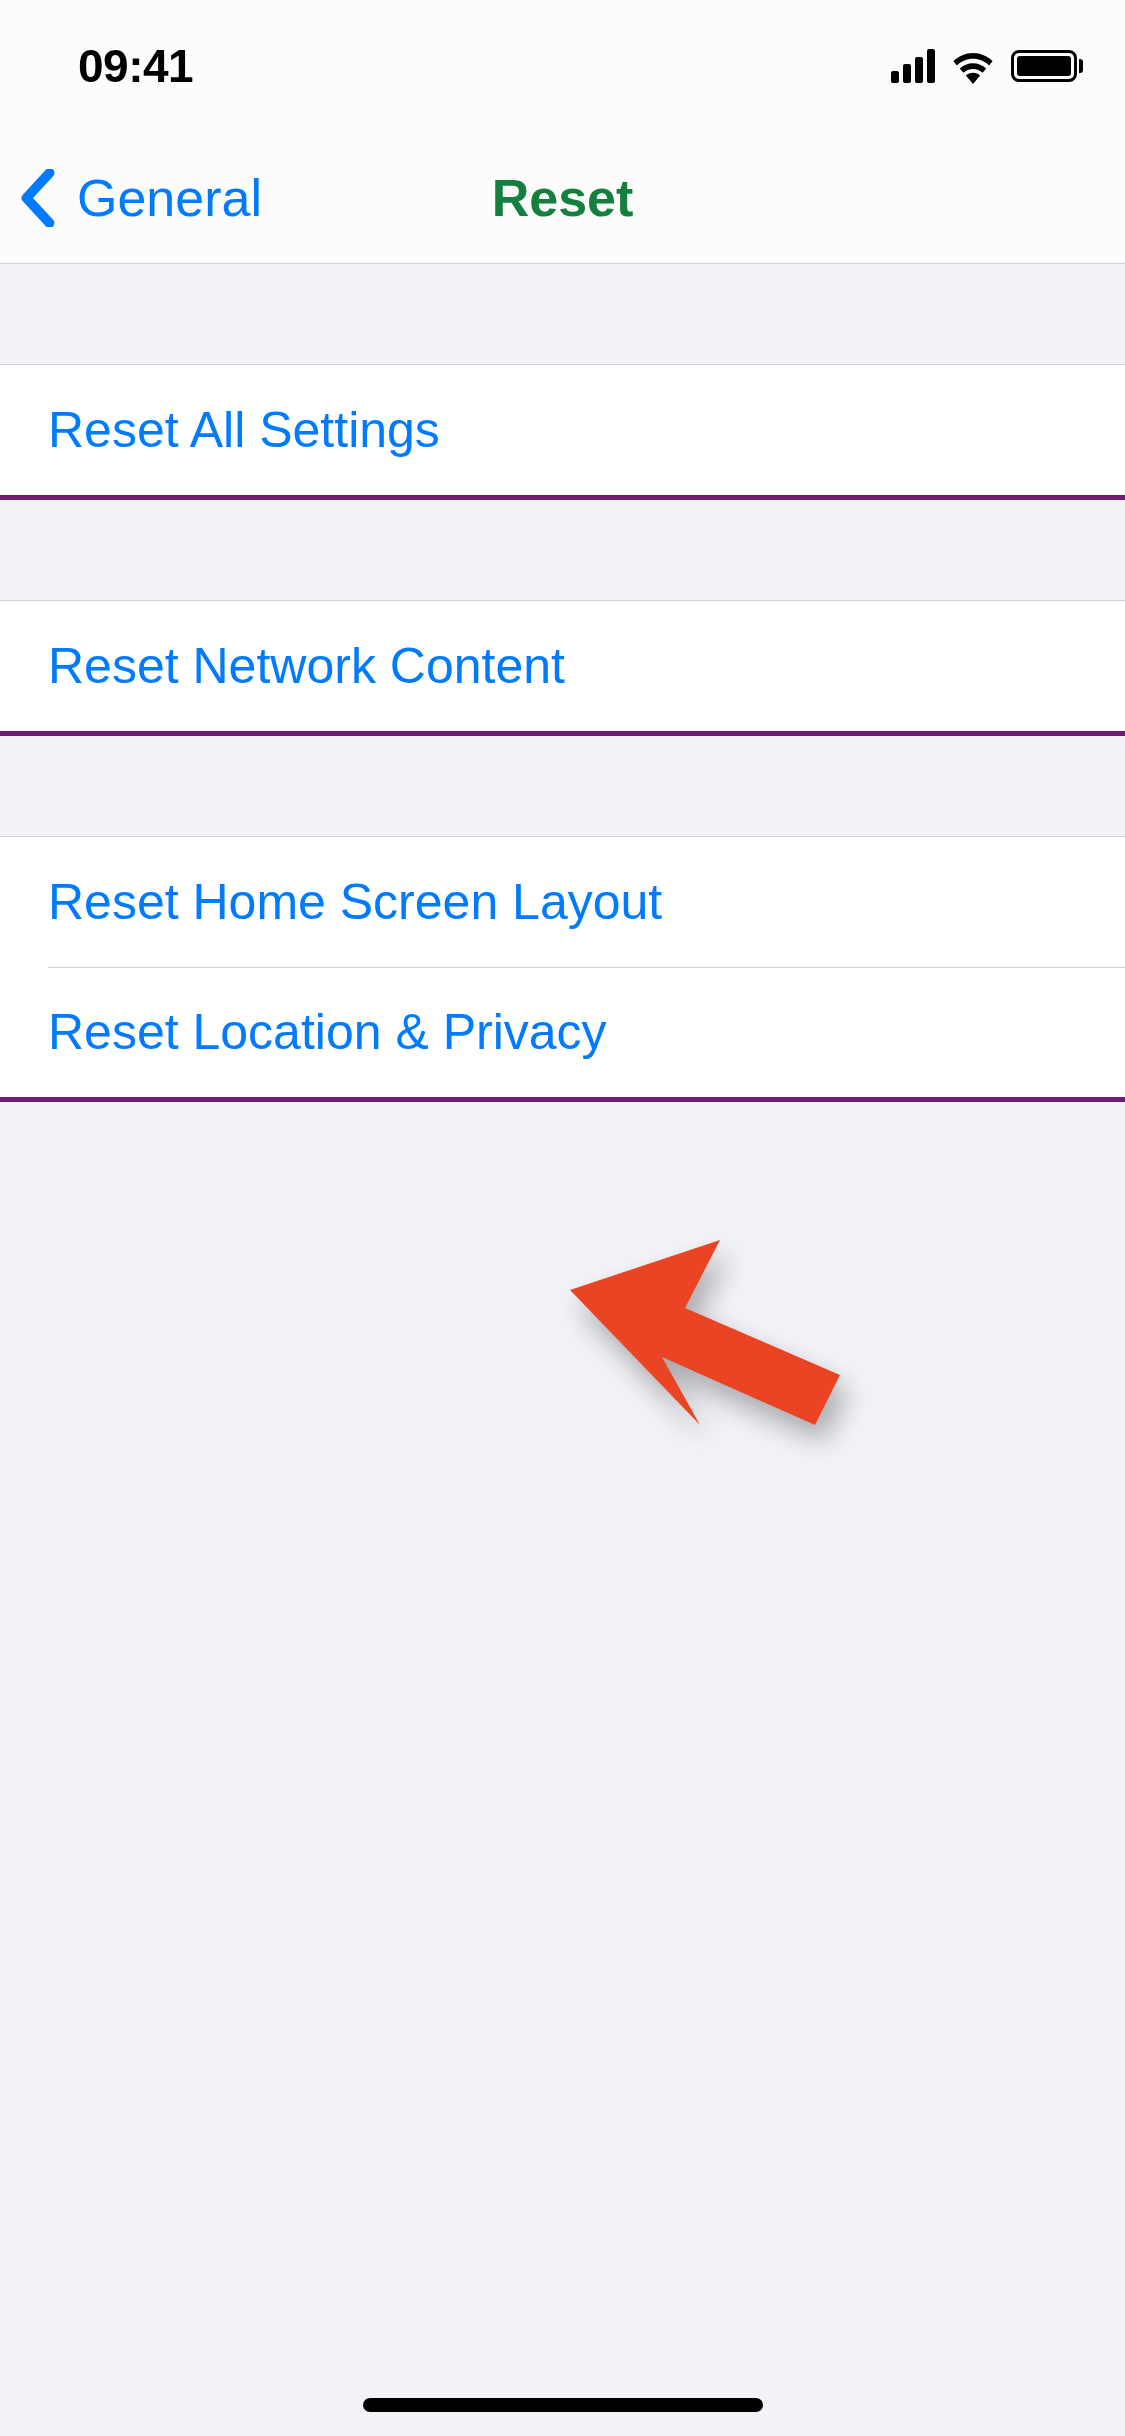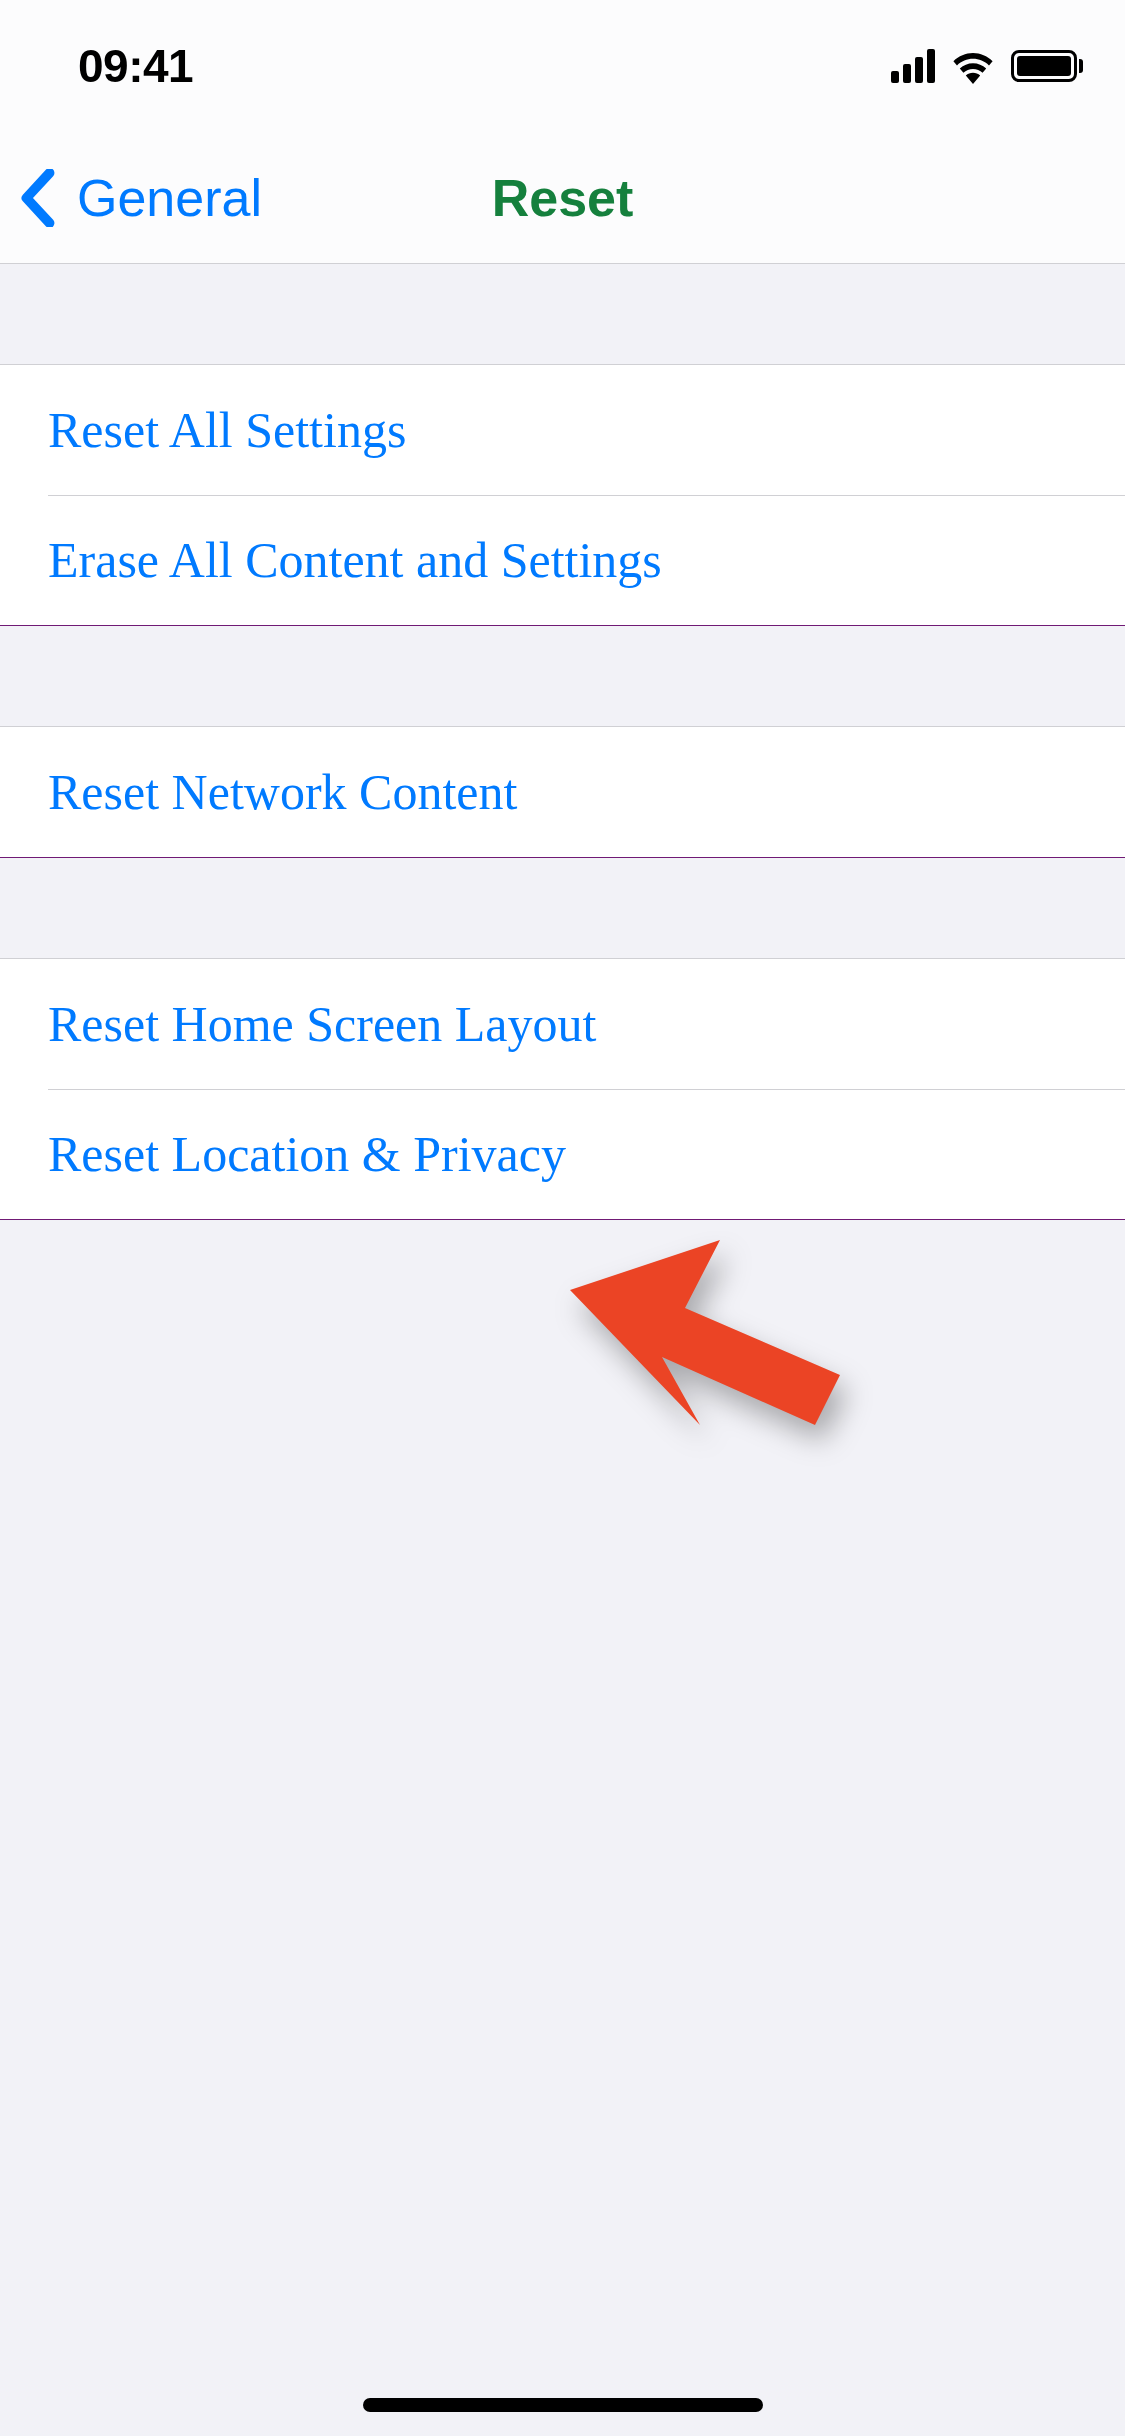--- a/index.html
+++ b/index.html
@@ -102,22 +102,21 @@
       left: 50%;
       transform: translateX(-50%);
       font-size: 52px;
       font-weight: 600;
       color: #15803d;
     }
     
     .section {
       background: #fff;
       border-top: 1px solid #d0d0d4;
-      border-bottom: 1px solid #701a75;
-      font-family: Liberation Serif, serif;
+      border-bottom: 5px solid #701a75;
     }
     .section-gap {
       height: 100px;
     }
     .row {
       display: flex;
       align-items: center;
       min-height: 130px;
       padding: 0 0 0 48px;
       color: #007aff;
@@ -190,23 +189,20 @@
     <span>General</span>
   </div>
   <div class="nav-title">Reset</div>
 </div>
 
 <div class="section-gap"></div>
 <div class="section">
   <div class="row">
     <span>Reset All Settings</span>
   </div>
-  <div class="row">
-    <span>Erase All Content and Settings</span>
-  </div>
 </div>
 
 <div class="section-gap"></div>
 <div class="section">
   <div class="row">
     <span>Reset Network Content</span>
   </div>
 </div>
 
 <div class="section-gap"></div>

